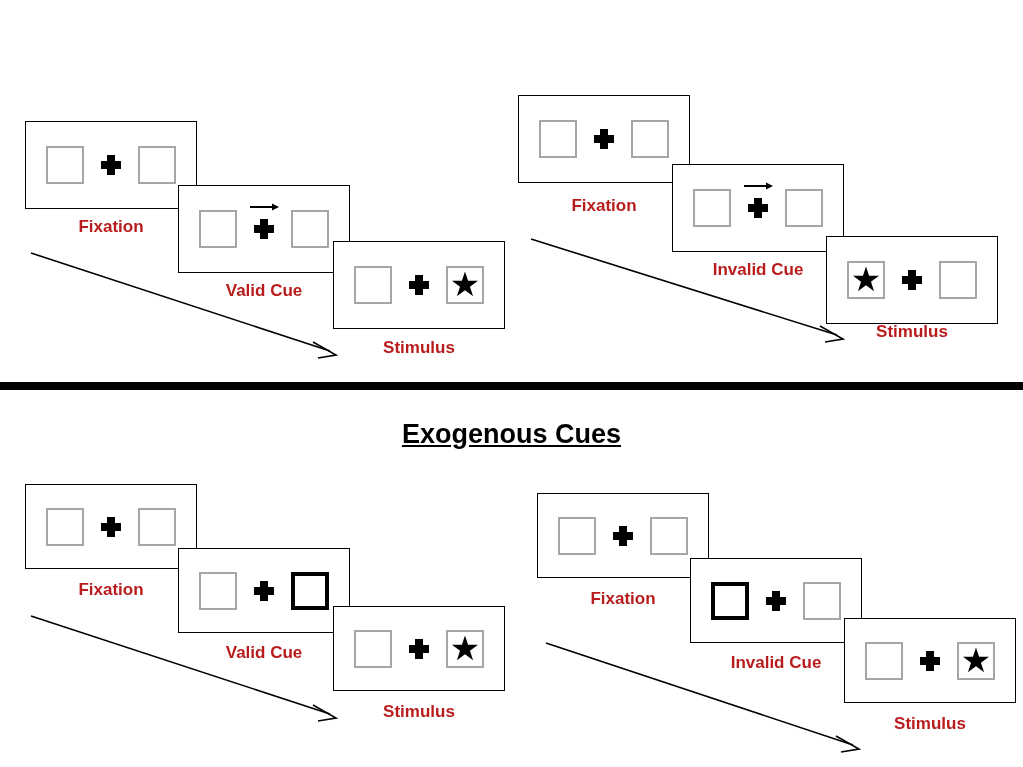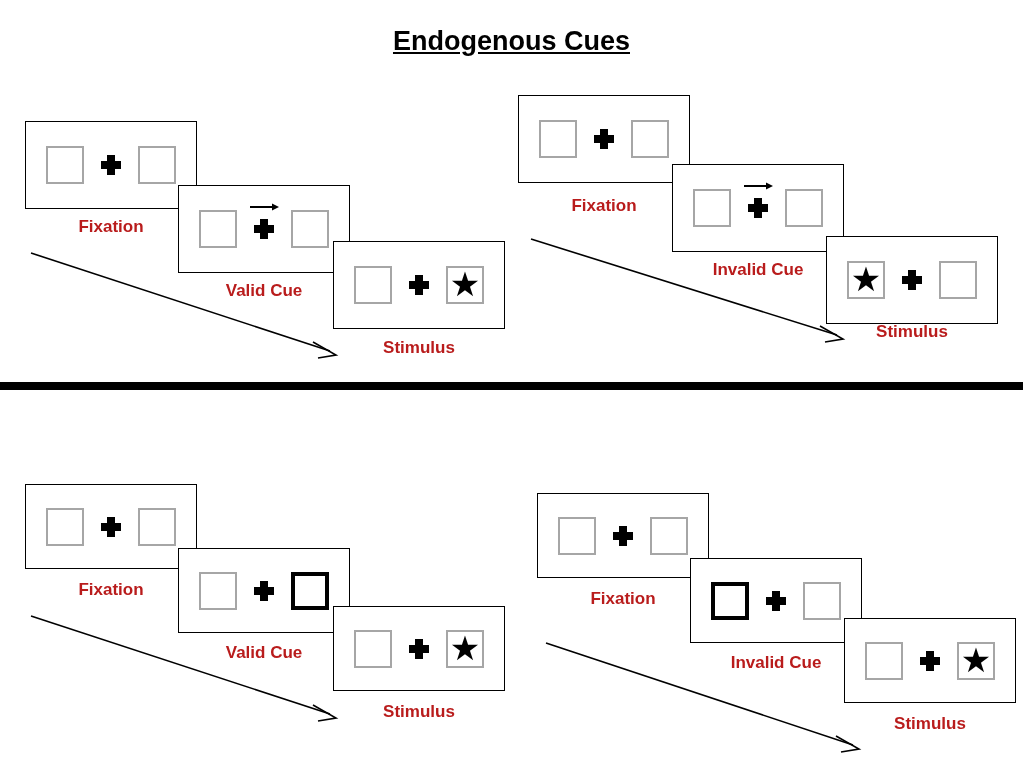--- a/index.html
+++ b/index.html
@@ -135,21 +135,20 @@
     position: absolute;
     pointer-events: none;
     overflow: visible;
   }
 </style>
 </head>
 <body>
 
 <div class="stage">
 
-  <div class="section-title" style="left:0; top:26px; width:1023px;">Endogenous Cues</div>
 
   <div class="panel" style="left:25px; top:121px; width:172px; height:88px;">
     <div class="panel-inner">
       <div class="sq"></div>
       <div class="cross"></div>
       <div class="sq"></div>
     </div>
   </div>
   <div class="stage-label" style="left:25px; top:217px; width:172px;">Fixation</div>
 
@@ -217,20 +216,21 @@
   </div>
   <div class="stage-label" style="left:826px; top:322px; width:172px;">Stimulus</div>
 
   <svg class="timeline-arrow" style="left:525px; top:231px; width:330px; height:120px;" viewBox="0 0 330 120">
     <line x1="6" y1="8" x2="312" y2="104" stroke="#000000" stroke-width="1.6"></line>
     <polyline points="295,95 318,108 300,111" fill="none" stroke="#000000" stroke-width="1.6"></polyline>
   </svg>
 
   <div class="divider" style="left:0; top:382px; width:1023px; height:8px;"></div>
 
+  <div class="section-title" style="left:0; top:419px; width:1023px;">Exogenous Cues</div>
 
   <div class="panel" style="left:25px; top:484px; width:172px; height:85px;">
     <div class="panel-inner">
       <div class="sq"></div>
       <div class="cross"></div>
       <div class="sq"></div>
     </div>
   </div>
   <div class="stage-label" style="left:25px; top:580px; width:172px;">Fixation</div>
 

